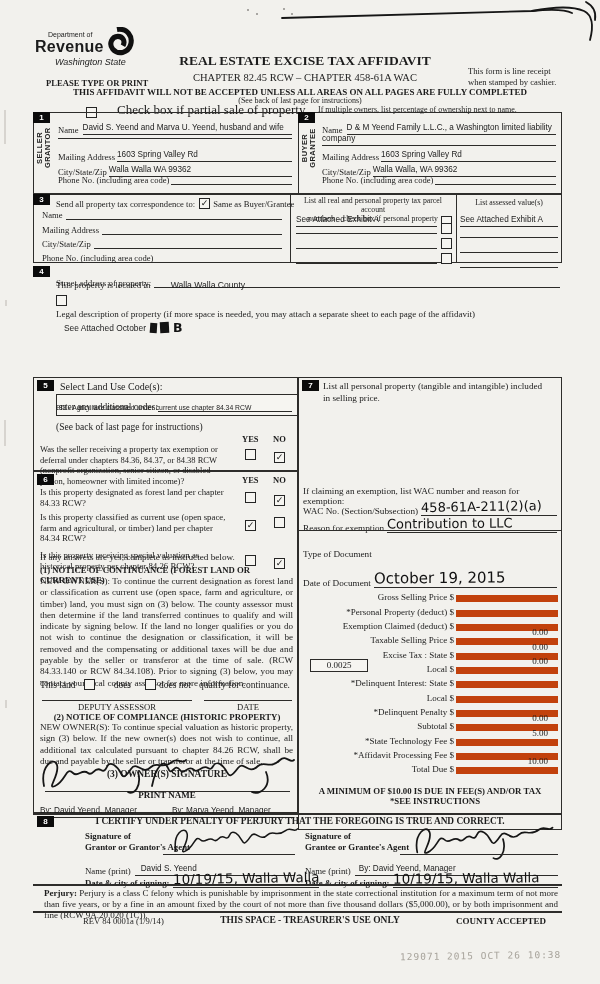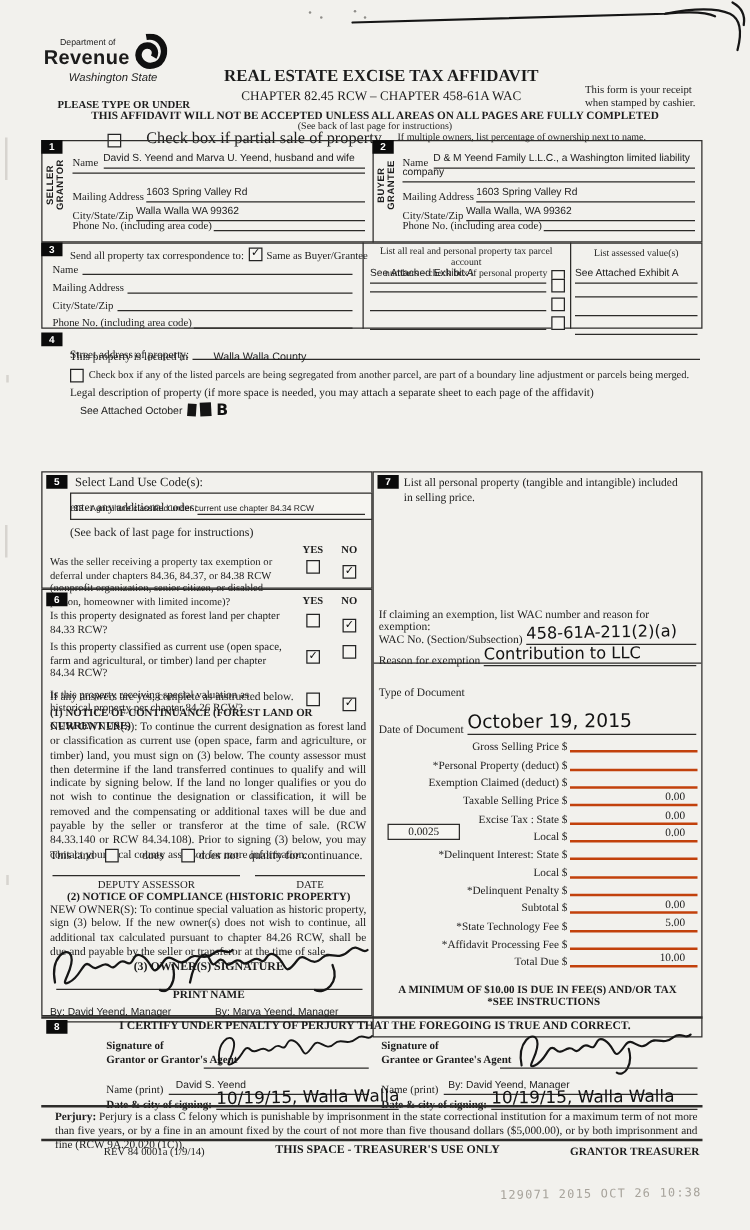--- a/index.html
+++ b/index.html
@@ -17,21 +17,21 @@
   .ul{display:inline-block;border-bottom:1px solid #2c2b29}
   .row{display:flex;align-items:flex-end}
   .vlab{position:absolute;font-family:"Liberation Sans",sans-serif;font-weight:bold;font-size:7.5px;line-height:8px;letter-spacing:.4px;transform:rotate(-90deg);transform-origin:center center;text-align:center;white-space:nowrap}
   .hand{font-family:"DejaVu Sans",sans-serif;color:#121212;white-space:nowrap}
   .sig path{stroke:#161616;stroke-width:1.8;fill:none;stroke-linecap:round;stroke-linejoin:round}
   .qrow{display:flex;margin-bottom:4px}
   .qt{flex:1;font-size:8.8px;line-height:10.6px;padding-right:5px}
   .qc{width:29px;text-align:center;flex:none;padding-top:1px}
   .mrow{display:flex;align-items:flex-end;height:14.35px;position:relative}
   .mlabel{width:152px;text-align:right;font-size:9px;white-space:nowrap;flex:none}
-  .mline{flex:1;border-bottom:2px solid #c2410c;text-align:right;font-size:9px;padding-right:10px;margin-left:2px;line-height:11px}
+  .mline{flex:1;border-bottom:7px solid #c2410c;text-align:right;font-size:9px;padding-right:10px;margin-left:2px;line-height:11px}
   .ratebox{position:absolute;left:8px;bottom:2px;width:56px;border:1px solid #2c2b29;text-align:center;font-size:9px;background:#f6f5f1;line-height:11px}
   .speck{position:absolute;background:#8f8d89;border-radius:50%}
   .edge{position:absolute;background:#c7c4be;opacity:.65}
 </style>
 </head>
 <body>
 
 <div class="page">
 
   <svg class="abs sig" style="left:270px;top:0" width="330" height="52">
@@ -47,26 +47,26 @@
   <span class="edge" style="left:5px;top:300px;width:2px;height:6px"></span>
   <span class="edge" style="left:4px;top:420px;width:2px;height:26px"></span>
   <span class="edge" style="left:5px;top:700px;width:2px;height:8px"></span>
 
   <svg class="abs" style="left:100px;top:27px" width="34" height="34" viewBox="0 0 40 40">
     <path d="M20 3 C32 1 39 11 36 21 C33 31 21 33 15 26 C10 20 14 11 21 11 C27 11 30 17 27 22" stroke="#101010" stroke-width="6" fill="none"></path>
   </svg>
   <div class="abs sans" style="left:48px;top:31px;font-size:7px">Department of</div>
   <div class="abs sans b" style="left:35px;top:38px;font-size:16px;letter-spacing:.3px">Revenue</div>
   <div class="abs sans i" style="left:55px;top:57px;font-size:9px">Washington State</div>
-  <div class="abs b" style="left:46px;top:78px;font-size:8.6px">PLEASE TYPE OR UNDER</div>
+  <div class="abs b" style="left:46px;top:78px;font-size:8.6px">PLEASE TYPE OR PRINT</div>
 
   <div class="abs b ctr" style="left:140px;top:53px;width:330px;font-size:13.5px">REAL ESTATE EXCISE TAX AFFIDAVIT</div>
   <div class="abs ctr" style="left:140px;top:72px;width:330px;font-size:10.5px">CHAPTER 82.45 RCW – CHAPTER 458-61A WAC</div>
   <div class="abs" style="left:468px;top:66px;width:100px;font-size:8.6px;line-height:10.5px">
-    <span>This form is your receipt</span><br><span>when stamped by cashier.</span>
+    <span>This form is line receipt</span><br><span>when stamped by cashier.</span>
   </div>
   <div class="abs b ctr" style="left:35px;top:87px;width:530px;font-size:9px">THIS AFFIDAVIT WILL NOT BE ACCEPTED UNLESS ALL AREAS ON ALL PAGES ARE FULLY COMPLETED</div>
   <div class="abs ctr" style="left:35px;top:96px;width:530px;font-size:8px">(See back of last page for instructions)</div>
   <div class="abs row" style="left:86px;top:102px">
     <span class="cb"><span></span></span>
     <span style="font-size:13px;margin-left:20px">Check box if partial sale of property</span>
   </div>
   <div class="abs" style="left:318px;top:105px;font-size:8px">If multiple owners, list percentage of ownership next to name.</div>
 
   <div class="box" style="left:33px;top:112px;width:529px;height:82px"></div>
@@ -173,21 +173,20 @@
   <div class="abs row" style="left:56px;top:276px;width:504px">
     <span style="font-size:9px">Street address of property:</span>
     <span class="ul" style="flex:1;margin-left:3px;height:11px"></span>
   </div>
   <div class="abs" style="left:56px;top:280px;font-size:9px">
     <span>This property is located in</span>
     <span class="sans" style="font-size:8.6px;margin-left:18px">Walla Walla County</span>
   </div>
   <div class="abs row" style="left:56px;top:295px;width:504px;align-items:flex-start">
     <span class="cb" style="flex:none;margin-top:0"><span></span></span>
-    <span style="font-size:8.4px;margin-left:4px">Check box if any of the listed parcels are being segregated from another parcel, are part of a boundary line adjustment or parcels being merged.</span>
   </div>
   <div class="abs" style="left:56px;top:309px;font-size:9px">Legal description of property (if more space is needed, you may attach a separate sheet to each page of the affidavit)</div>
   <div class="abs row" style="left:64px;top:322px">
     <span class="sans" style="font-size:8.4px">See Attached October</span>
     <span style="display:inline-block;width:7px;height:10px;background:#141414;margin-left:4px;transform:rotate(4deg)"></span>
     <span style="display:inline-block;width:9px;height:11px;background:#141414;margin-left:3px;transform:rotate(-3deg)"></span>
     <span class="hand b" style="font-size:12.5px;margin-left:4px;line-height:10px">B</span>
   </div>
 
   <div class="box" style="left:33px;top:377px;width:265px;height:94px"></div>
@@ -388,16 +387,16 @@
   </div>
 
   <div class="hline" style="left:33px;top:884px;width:529px;height:1.5px"></div>
   <div class="abs" style="left:44px;top:888px;width:514px;font-size:9px;line-height:11.2px;text-align:justify">
     <span class="b">Perjury:</span><span> Perjury is a class C felony which is punishable by imprisonment in the state correctional institution for a maximum term of not more than five years, or by a fine in an amount fixed by the court of not more than five thousand dollars ($5,000.00), or by both imprisonment and fine (RCW 9A.20.020 (1C)).</span>
   </div>
   <div class="hline" style="left:33px;top:911px;width:529px;height:2px"></div>
 
   <div class="abs" style="left:83px;top:916px;font-size:8.6px">REV 84 0001a (1/9/14)</div>
   <div class="abs b ctr" style="left:200px;top:915px;width:220px;font-size:9.5px">THIS SPACE - TREASURER'S USE ONLY</div>
-  <div class="abs b" style="left:456px;top:916px;font-size:9px">GRANTOR TREASURER</div>
+  <div class="abs b" style="left:456px;top:916px;font-size:9px">COUNTY ACCEPTED</div>
   <div class="abs" style="left:400px;top:950px;font-family:'DejaVu Sans Mono',monospace;font-size:9.5px;letter-spacing:1px;color:#a7a39b;transform:rotate(-0.8deg)">129071 2015 OCT 26 10:38</div>
 
 </div>
 
 </body></html>

